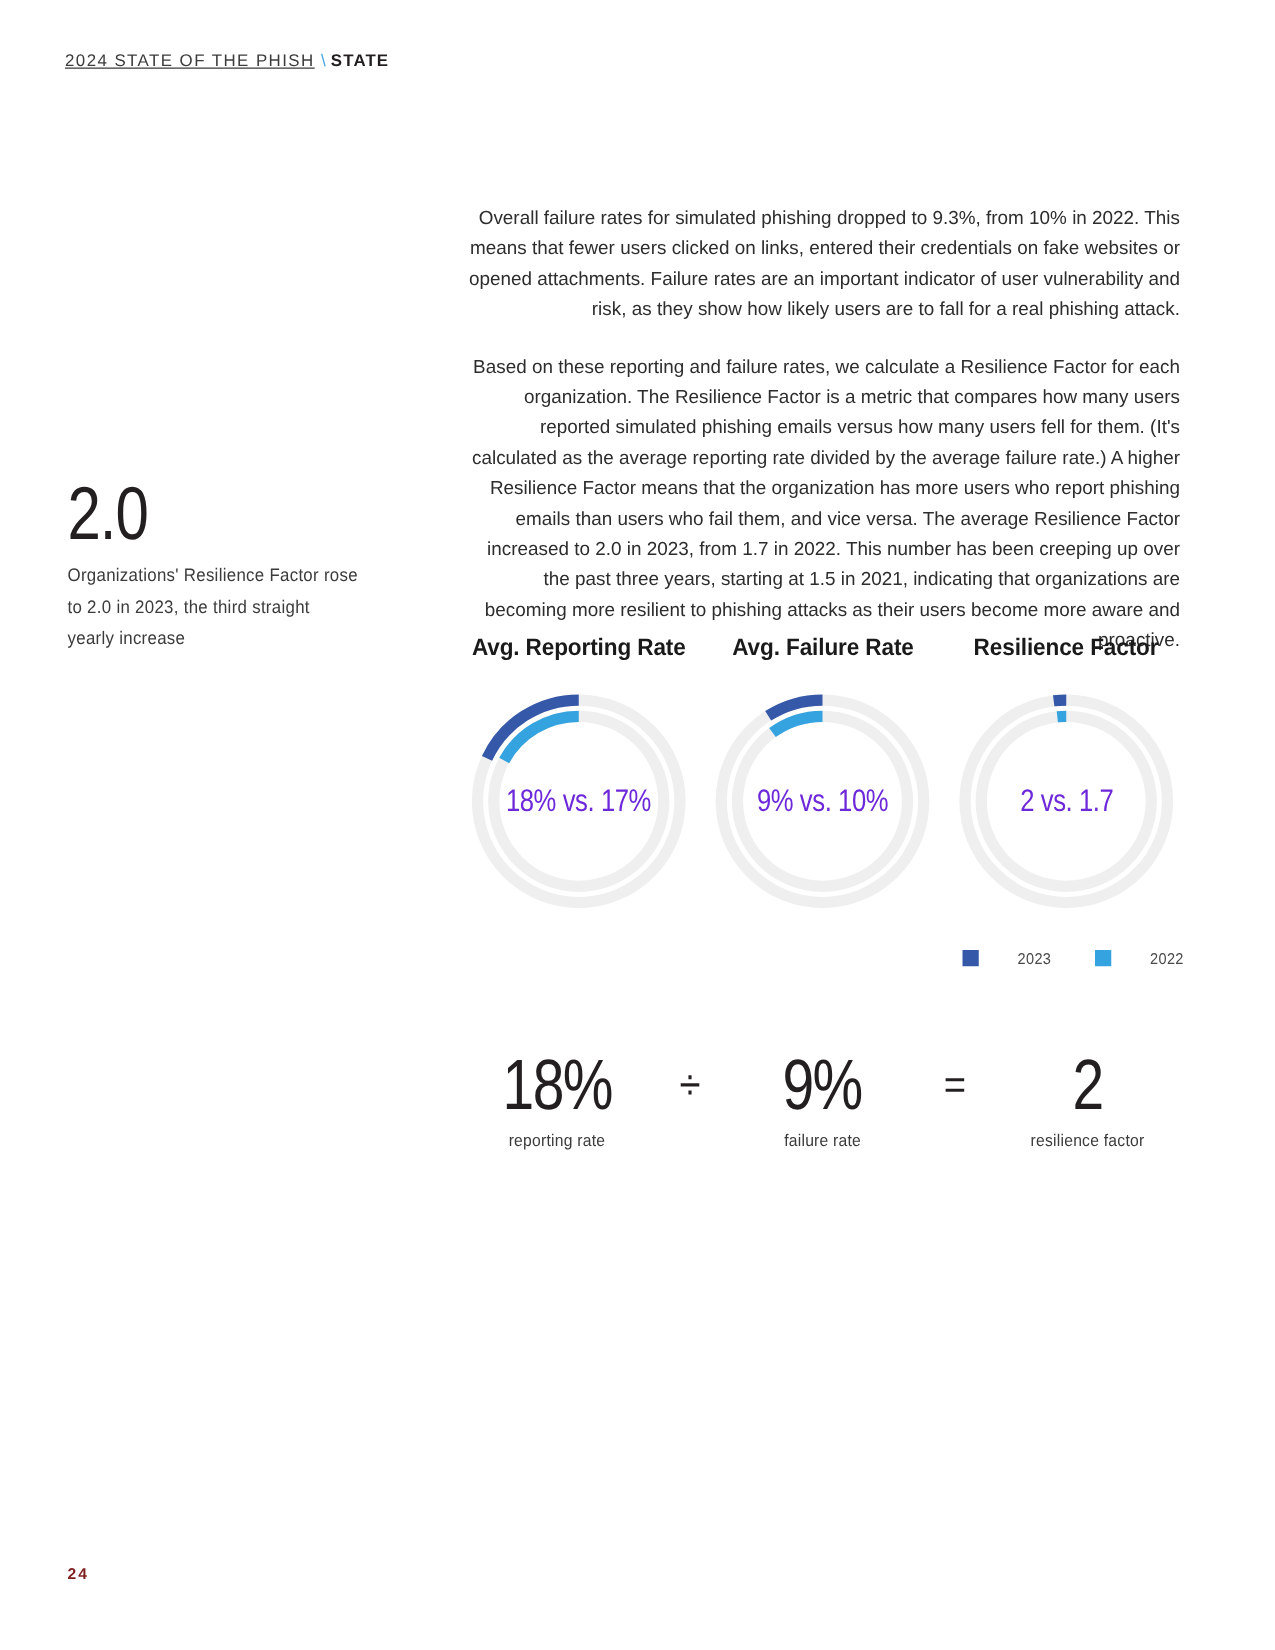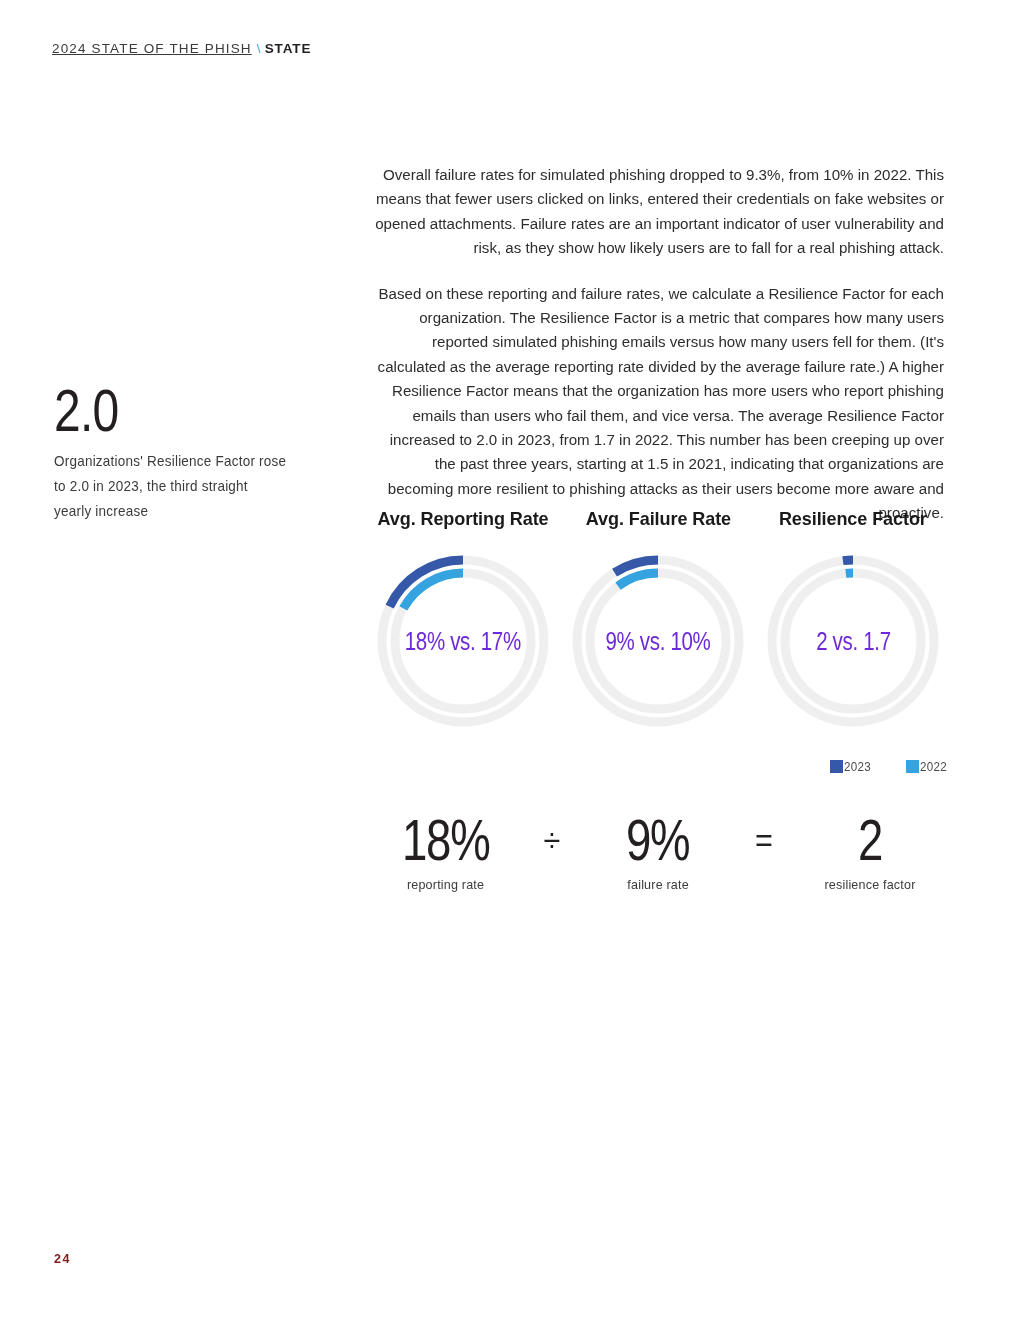--- a/index.html
+++ b/index.html
@@ -144,39 +144,39 @@
     left: 368px;
     top: 760px;
     width: 580px;
     display: flex;
     justify-content: flex-end;
     align-items: center;
     gap: 34px;
   }
   .legend-item {
     display: flex;
-    gap: 0;
+    gap: 30px;
   }
   .legend-swatch {
     width: 13px;
     height: 13px;
     display: block;
   }
   .legend-label {
     font-size: 12.5px;
     color: #4a4a4a;
     letter-spacing: 0.3px;
     transform: scaleX(0.93);
   }
 
   
   #equation {
     position: absolute;
     left: 368px;
-    top: 812px;
+    top: 840px;
     width: 580px;
     display: flex;
     align-items: flex-start;
     justify-content: center;
     gap: 0;
   }
   .eq-term {
     width: 150px;
     display: flex;
     flex-direction: column;

